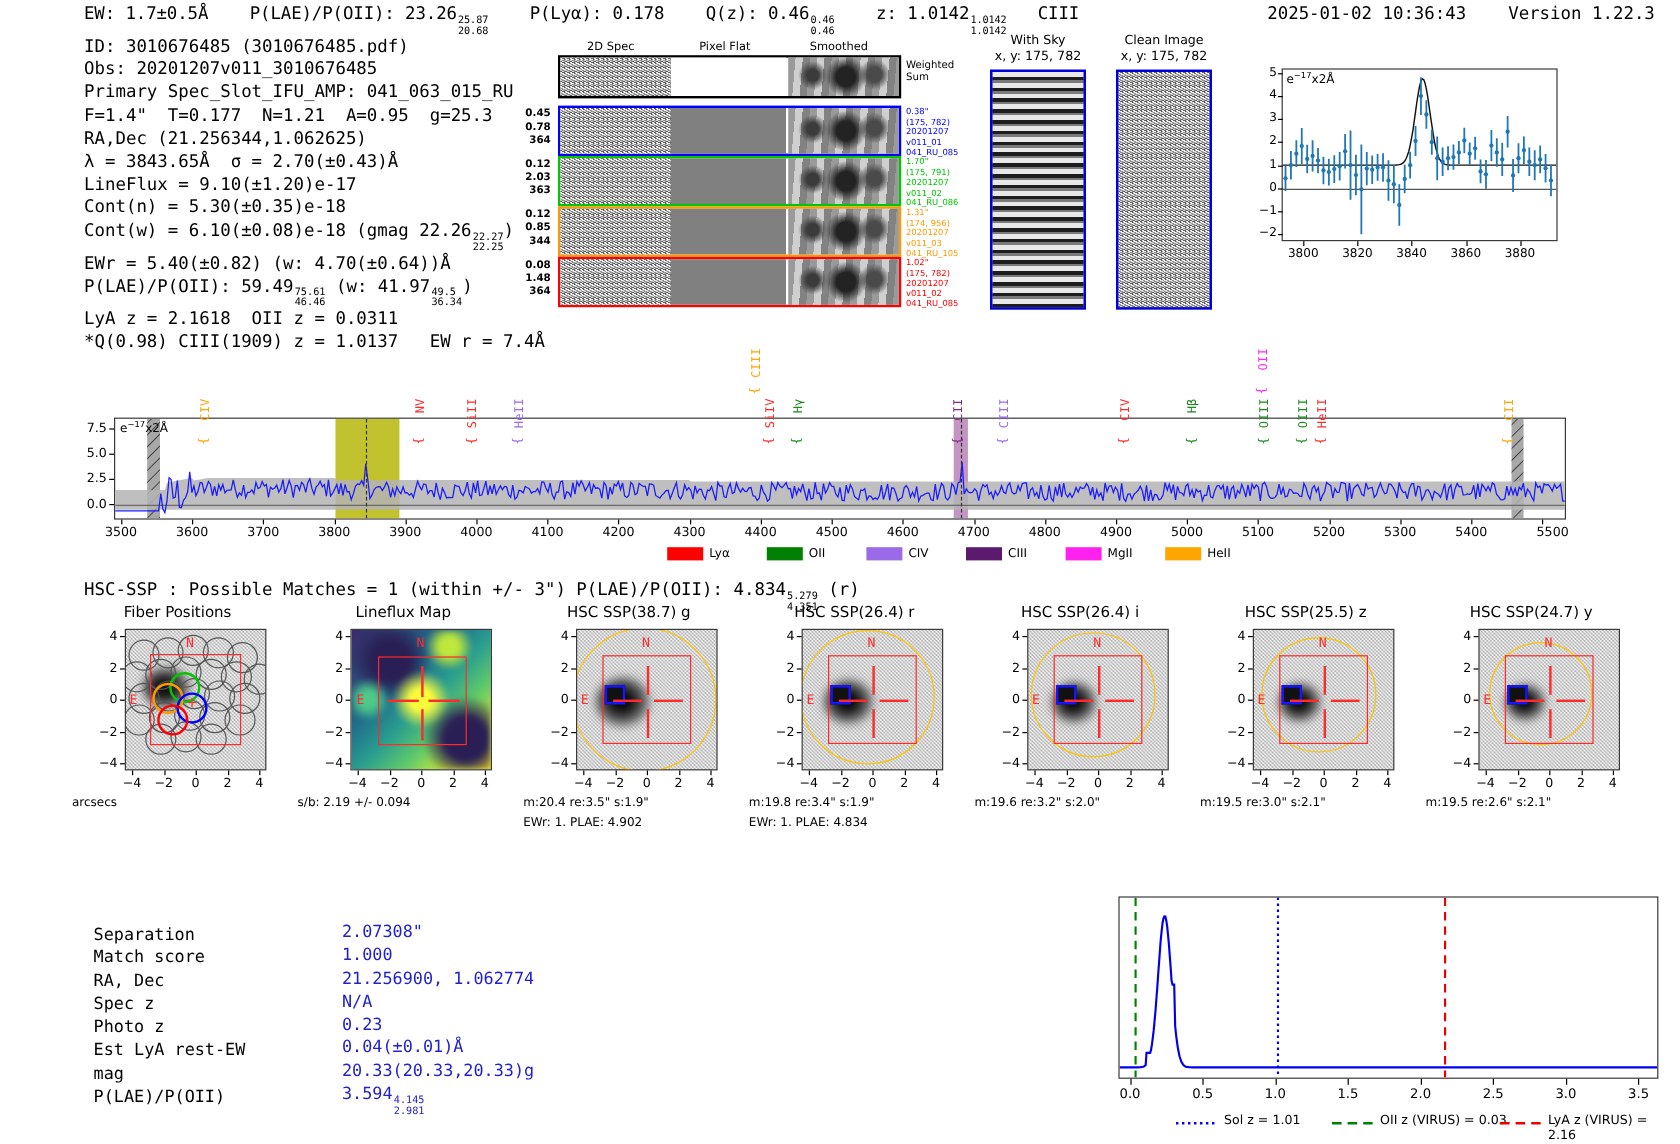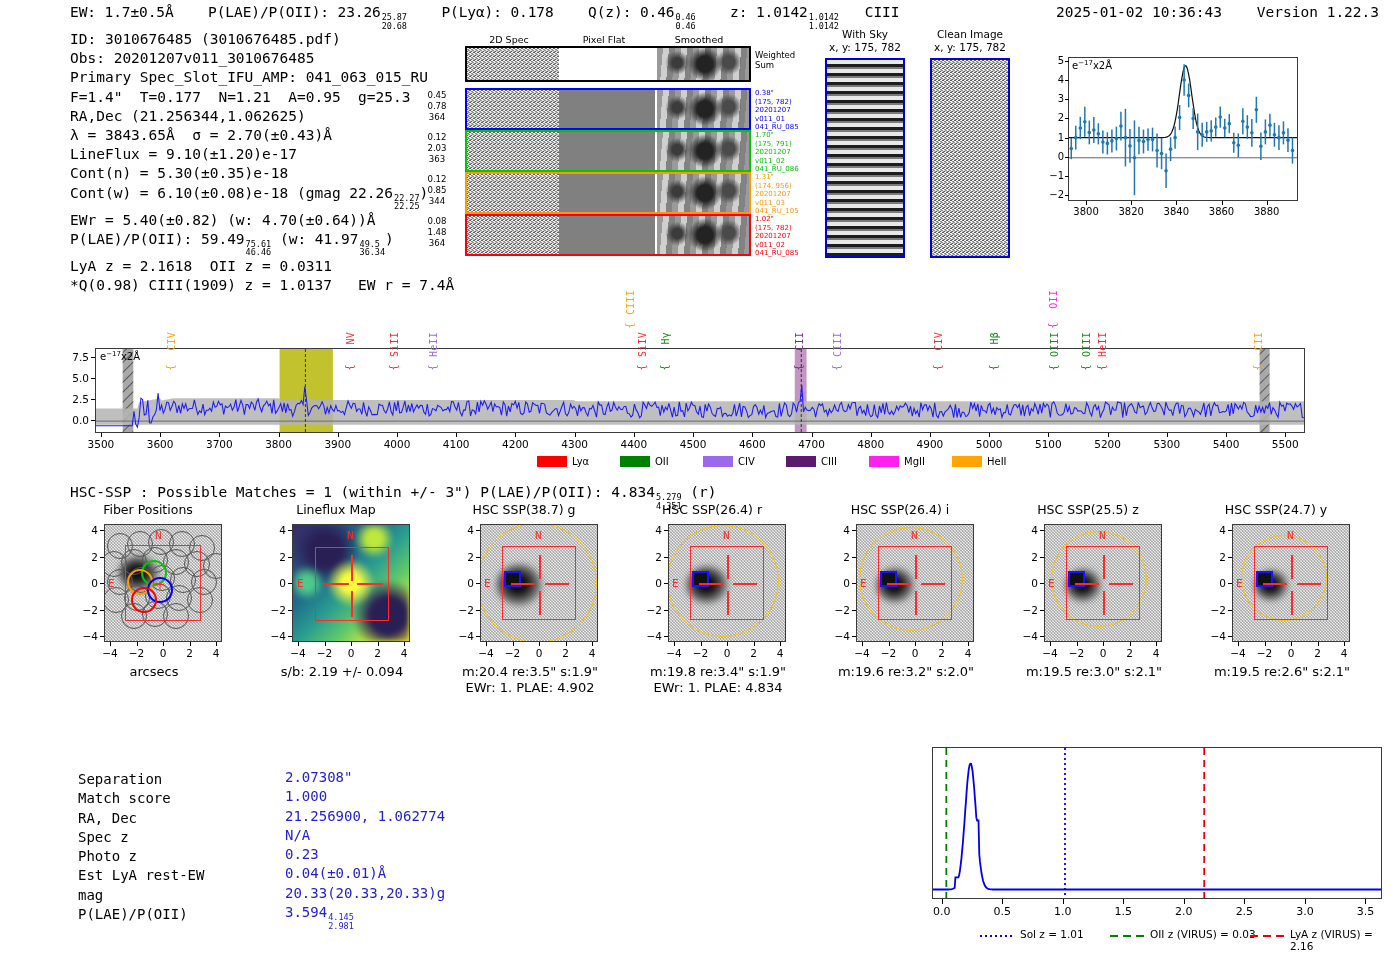--- a/index.html
+++ b/index.html
@@ -29,39 +29,39 @@
   .noise-smooth{background-image:
       radial-gradient(circle at 22% 46%,#3b3b3b 0 5px,rgba(0,0,0,0) 12px),
       radial-gradient(circle at 52% 50%,#232323 0 8px,rgba(0,0,0,0) 17px),
       radial-gradient(circle at 78% 44%,#4a4a4a 0 6px,rgba(0,0,0,0) 13px),
       repeating-linear-gradient(95deg,#9a9a9a 0 6px,#cfcfcf 6px 12px,#828282 12px 18px);
       background-color:#b0b0b0;filter:blur(.6px);}
   .flat-grey{background:#808080;}
   .flat-white{background:#ffffff;}
 
   .sidetxt{font-size:7px;line-height:8.6px;}
-  .sidetxt-l{font-size:8.6px;line-height:11px;text-align:center;}
+  .sidetxt-l{font-size:8.6px;line-height:11px;text-align:right;font-weight:bold;}
 
   
   .axbox{position:absolute;border:1px solid #3a3a3a;box-sizing:border-box;background:#fff;}
   .ttl{position:absolute;font-size:12.5px;text-align:center;}
 
   
   .cut-noise{background-color:#ededed;
     background-image:
       repeating-linear-gradient(41deg,rgba(0,0,0,.16) 0 1px,rgba(255,255,255,.35) 1px 2px),
       repeating-linear-gradient(133deg,rgba(0,0,0,.13) 0 1px,rgba(255,255,255,.3) 1px 2px);
     background-size:3px 3px,3px 3px;}
   .gal{position:absolute;border-radius:50%;filter:blur(3.4px);}
   .redbox{position:absolute;border:1.6px solid #ff2a2a;box-sizing:border-box;}
   .ycirc{position:absolute;border:1.7px solid #ffc400;border-radius:50%;box-sizing:border-box;}
   .bluebox{position:absolute;border:2px solid #1414ff;box-sizing:border-box;background:#111;}
   .rtick{position:absolute;background:#ff2a2a;}
   .NEtxt{position:absolute;color:#ff2a2a;font-size:11px;}
-  .cap{position:absolute;font-size:13px;text-align:center;}
+  .cap{position:absolute;font-size:10px;text-align:left;}
 
   
   .fib{position:absolute;border:1.3px solid #555;border-radius:50%;box-sizing:border-box;}
   .legend-sw{position:absolute;height:11px;width:30px;}
   .legend-tx{position:absolute;font-size:10px;}
 
   .lineLbl{position:absolute;font-size:10px;writing-mode:vertical-rl;
            transform:rotate(180deg);white-space:nowrap;letter-spacing:.2px;}
 
   
@@ -429,21 +429,21 @@
       <div class="abs sans" style="left:872.1568627450981px;top:98px;width:44px;text-align:center;font-size:10.5px;">5000</div>
       <div class="abs" style="left:953.3725490196078px;top:93px;width:1px;height:4px;background:#000;"></div>
       <div class="abs sans" style="left:931.3725490196078px;top:98px;width:44px;text-align:center;font-size:10.5px;">5100</div>
       <div class="abs" style="left:1012.5882352941177px;top:93px;width:1px;height:4px;background:#000;"></div>
       <div class="abs sans" style="left:990.5882352941177px;top:98px;width:44px;text-align:center;font-size:10.5px;">5200</div>
       <div class="abs" style="left:1071.8039215686274px;top:93px;width:1px;height:4px;background:#000;"></div>
       <div class="abs sans" style="left:1049.8039215686274px;top:98px;width:44px;text-align:center;font-size:10.5px;">5300</div>
       <div class="abs" style="left:1131.0196078431372px;top:93px;width:1px;height:4px;background:#000;"></div>
       <div class="abs sans" style="left:1109.0196078431372px;top:98px;width:44px;text-align:center;font-size:10.5px;">5400</div>
       <div class="abs" style="left:1190.235294117647px;top:93px;width:1px;height:4px;background:#000;"></div>
-      <div class="abs sans" style="left:1168.235294117647px;top:98px;width:44px;text-align:center;font-size:10.5px;">5500</div>
+      <div class="abs sans" style="left:1168.235294117647px;top:98px;width:44px;text-align:right;font-size:10.5px;">5500</div>
     </div>
   <div id="spec-linelbls">
       <div class="lineLbl" style="left:70.98039215686273px;top:-8px;color:#ffa500;">CIV</div>
       <div class="abs" style="left:71.98039215686273px;top:22px;color:#ffa500;font-size:10px;transform:rotate(-90deg);">{</div>
       <div class="lineLbl" style="left:249.81176470588235px;top:-8px;color:#ff2a2a;">NV</div>
       <div class="abs" style="left:250.81176470588235px;top:22px;color:#ff2a2a;font-size:10px;transform:rotate(-90deg);">{</div>
       <div class="lineLbl" style="left:294.22352941176473px;top:-8px;color:#ff2a2a;">SiII</div>
       <div class="abs" style="left:295.22352941176473px;top:22px;color:#ff2a2a;font-size:10px;transform:rotate(-90deg);">{</div>
       <div class="lineLbl" style="left:332.71372549019605px;top:-8px;color:#9a6ae8;">HeII</div>
       <div class="abs" style="left:333.71372549019605px;top:22px;color:#9a6ae8;font-size:10px;transform:rotate(-90deg);">{</div>
@@ -467,21 +467,21 @@
       <div class="abs" style="left:955.4784313725489px;top:22px;color:#1e8a1e;font-size:10px;transform:rotate(-90deg);">{</div>
       <div class="lineLbl" style="left:986.4549019607842px;top:-8px;color:#1e8a1e;">OIII</div>
       <div class="abs" style="left:987.4549019607842px;top:22px;color:#1e8a1e;font-size:10px;transform:rotate(-90deg);">{</div>
       <div class="lineLbl" style="left:1001.8509803921569px;top:-8px;color:#ff2a2a;">HeII</div>
       <div class="abs" style="left:1002.8509803921569px;top:22px;color:#ff2a2a;font-size:10px;transform:rotate(-90deg);">{</div>
       <div class="lineLbl" style="left:1157.5882352941176px;top:-8px;color:#ffa500;">CII</div>
       <div class="abs" style="left:1158.5882352941176px;top:22px;color:#ffa500;font-size:10px;transform:rotate(-90deg);">{</div>
     </div>
 </div>
 
-<div class="abs" id="spec-legend" style="left:85px;top:455px;width:1210px;height:16px;">
+<div class="abs" id="spec-legend" style="left:104px;top:455px;width:1210px;height:16px;">
     <div class="legend-sw" style="left:452px;top:1px;background:#ff0000;"></div>
     <div class="legend-tx sans" style="left:487px;top:1px;">Lyα</div>
     <div class="legend-sw" style="left:535px;top:1px;background:#008000;"></div>
     <div class="legend-tx sans" style="left:570px;top:1px;">OII</div>
     <div class="legend-sw" style="left:618px;top:1px;background:#9a6ae8;"></div>
     <div class="legend-tx sans" style="left:653px;top:1px;">CIV</div>
     <div class="legend-sw" style="left:701px;top:1px;background:#5c1a6e;"></div>
     <div class="legend-tx sans" style="left:736px;top:1px;">CIII</div>
     <div class="legend-sw" style="left:784px;top:1px;background:#ff22ee;"></div>
     <div class="legend-tx sans" style="left:819px;top:1px;">MgII</div>

